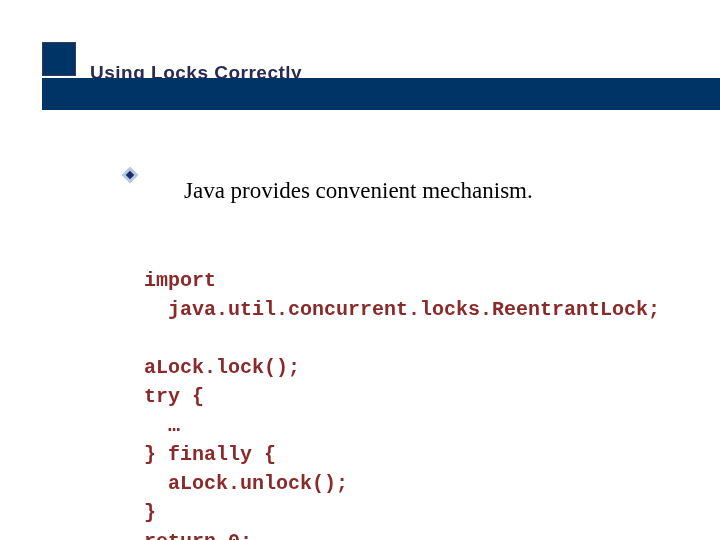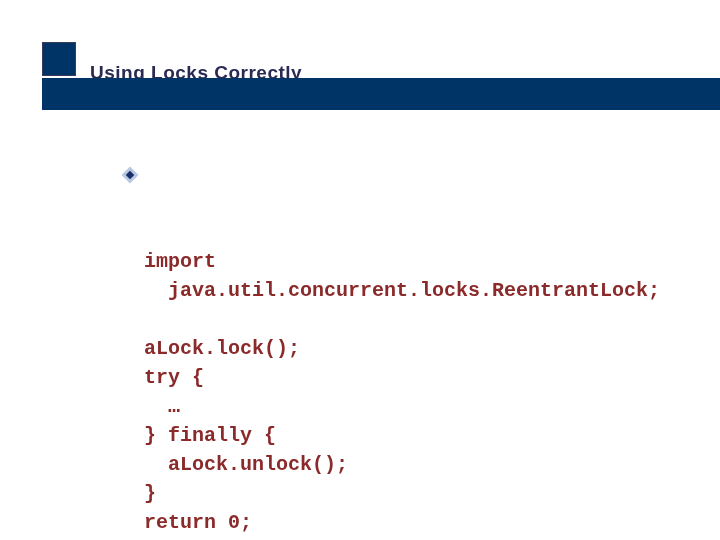--- a/index.html
+++ b/index.html
@@ -84,20 +84,21 @@
 <body>
 
 <div class="slide">
   <div class="corner-box"></div>
   <div class="title">Using Locks Correctly</div>
   <div class="title-underline"></div>
 
   <div class="body">
     <div class="bullet-row">
       <div class="bullet-icon"></div>
+      <div class="bullet-text">Java provides convenient mechanism.</div>
     </div>
     <div class="code-block">import
   java.util.concurrent.locks.ReentrantLock;
 
 aLock.lock();
 try {
   …
 } finally {
   aLock.unlock();
 }

